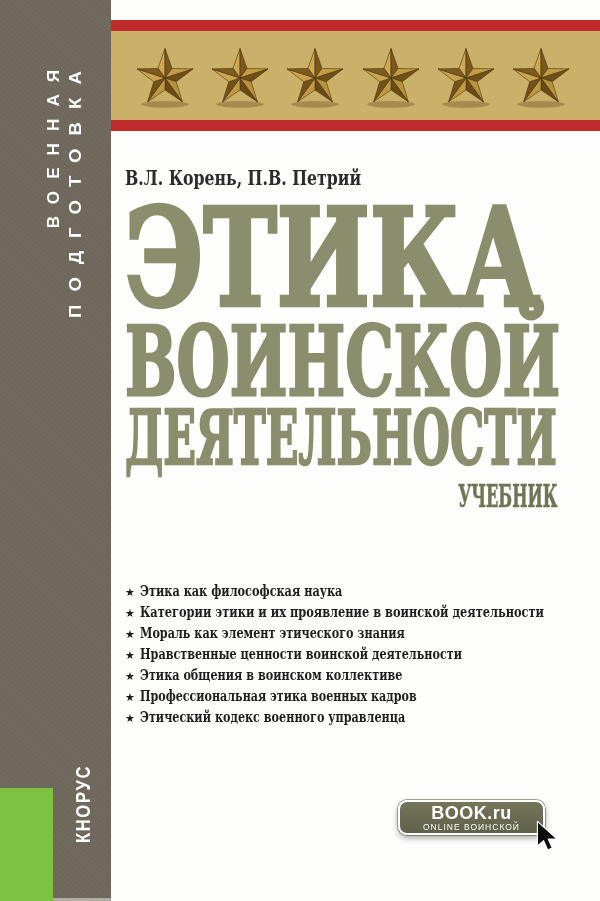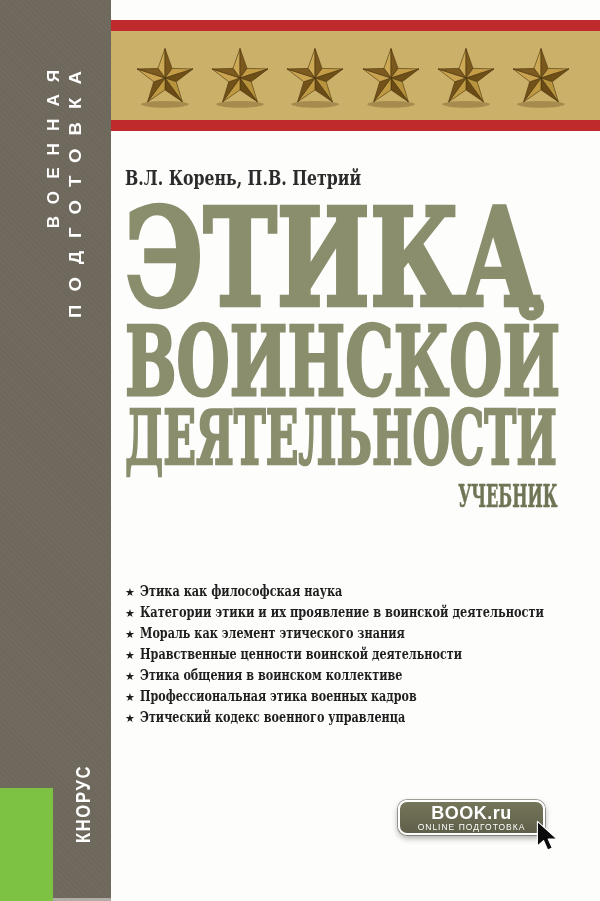--- a/index.html
+++ b/index.html
@@ -149,19 +149,19 @@
         <span class="ttext" style="transform: scaleX(0.7406);">Профессиональная этика военных кадров</span>
       </li>
     <li>
         <span class="tstar">★</span>
         <span class="ttext" style="transform: scaleX(0.7465);">Этический кодекс военного управленца</span>
       </li>
   </ul>
 
   <div class="badge">
     <div class="badge-title">BOOK.ru</div>
-    <div class="badge-sub">ONLINE ПОДГОТОВКА</div>
+    <div class="badge-sub">ONLINE ВОИНСКОЙ</div>
   </div>
   <svg class="cursor" viewBox="0 0 20 28">
     <path d="M2,1 L2,21.5 L7.2,17 L10.6,24.8 L14.4,23.1 L11,15.6 L18.2,15.6 Z" fill="#0b0b0b" stroke="#ffffff" stroke-width="0.9" stroke-linejoin="round"></path>
   </svg>
 
 </div>
 
 </body></html>

